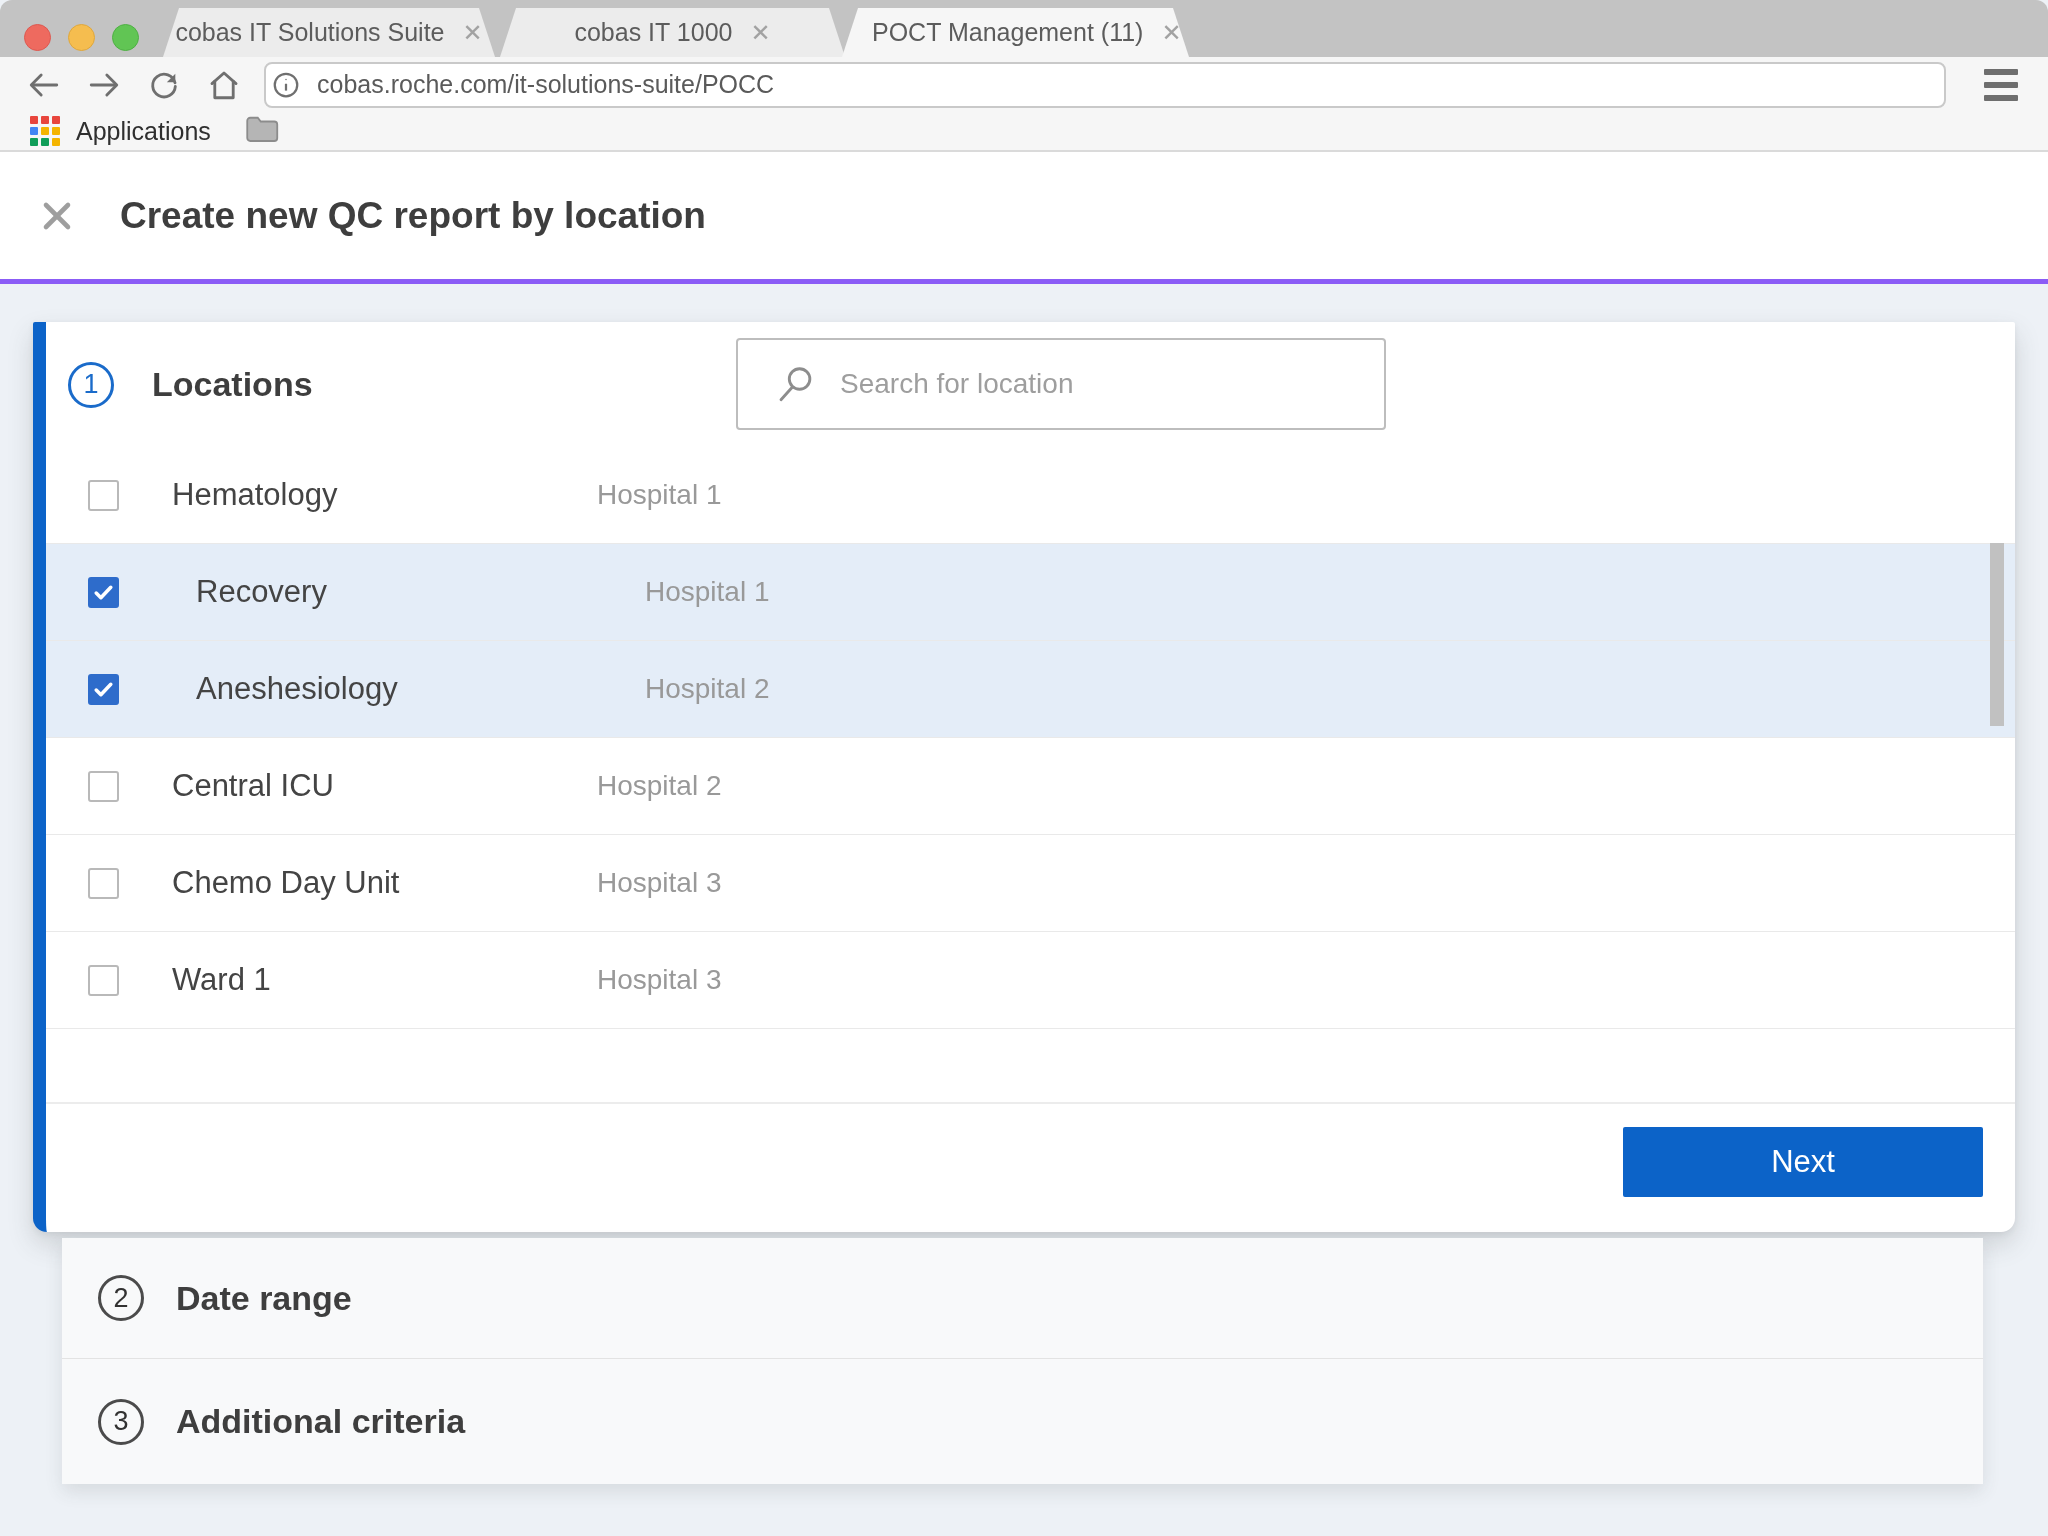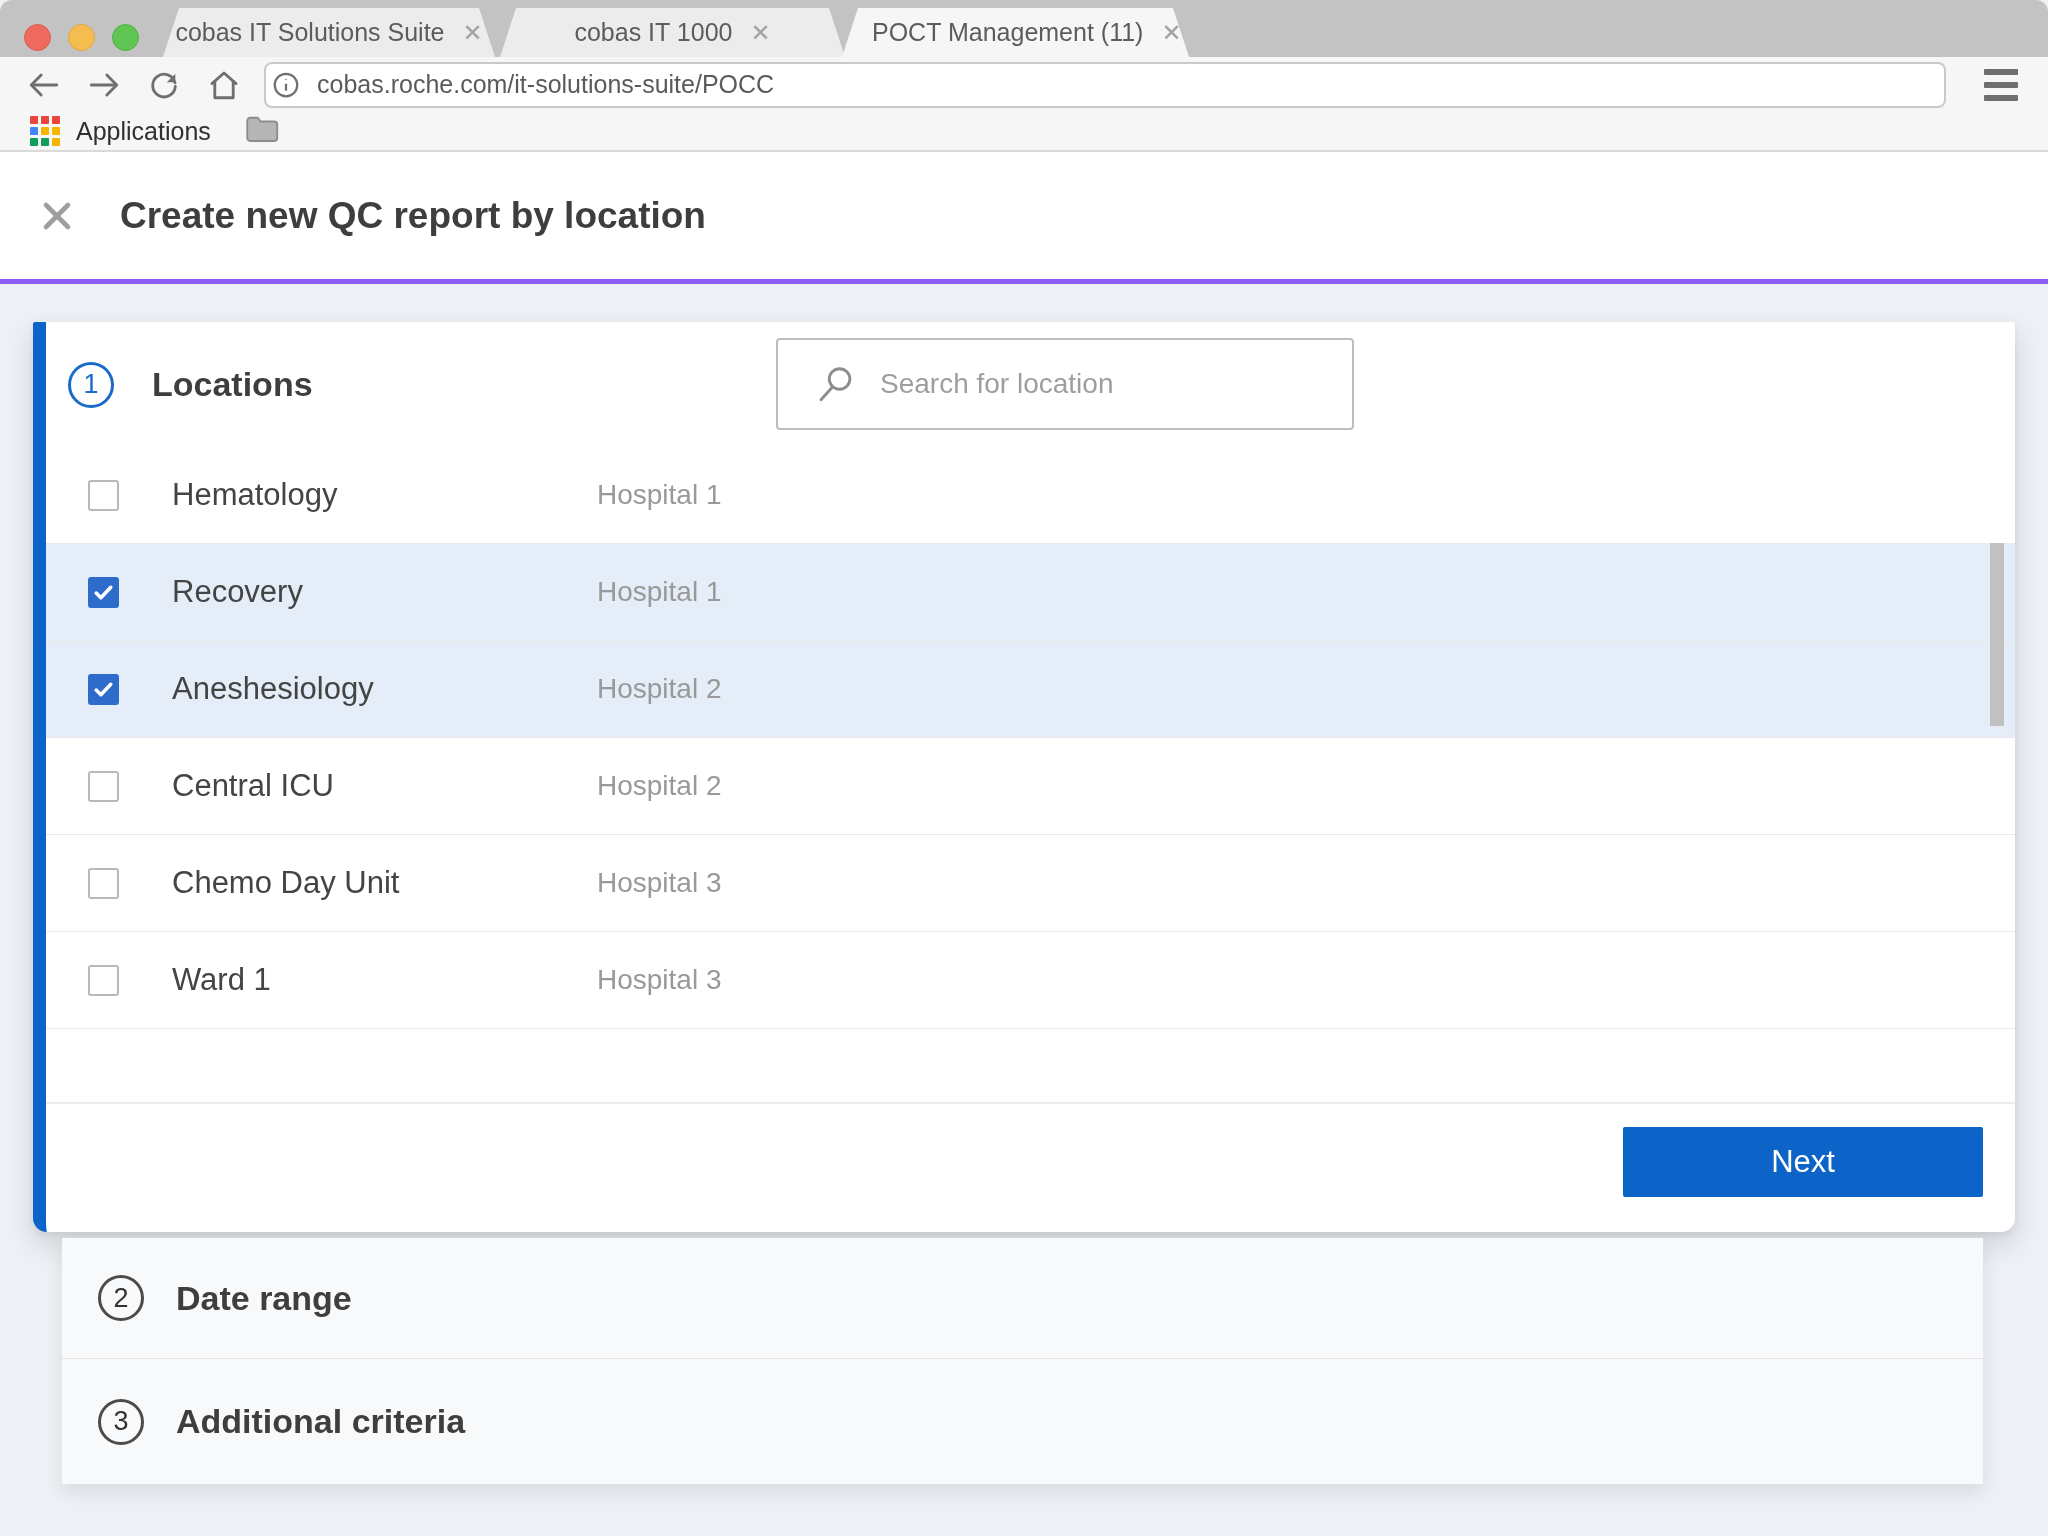--- a/index.html
+++ b/index.html
@@ -54,36 +54,36 @@
   .card { position:absolute; left:33px; top:38px; width:1982px; height:910px;
           background:#fff; border-left:13px solid #0c63c8; border-radius:2px 2px 14px 14px;
           box-shadow:0 12px 26px rgba(60,64,67,.18), 0 2px 6px rgba(60,64,67,.08); }
 
   .card-head { position:relative; height:125px; display:flex; align-items:center; }
   .step-circle { width:46px; height:46px; border-radius:50%; display:flex; align-items:center;
                  justify-content:center; font-size:27px; flex:none; }
   .step-circle.blue { border:3px solid #1a6bca; color:#1a6bca; margin-left:22px; }
   .step-label { font-size:34px; font-weight:bold; color:#3e3e3e; margin-left:38px; }
 
-  .searchbox { position:absolute; left:730px; top:16px; width:578px; height:92px;
+  .searchbox { position:absolute; left:690px; top:16px; width:650px; height:92px;
                border:2px solid #bdbdbd; border-radius:4px; background:#fff;
                display:flex; align-items:center; gap:24px; padding-left:38px; }
   .searchbox svg { width:40px; height:40px; stroke:#8d8d8d; stroke-width:2; fill:none; stroke-linecap:round; flex:none; }
   .searchbox input { border:none; outline:none; background:transparent; flex:1;
                      font-size:28px; color:#4a4a4a; font-family:inherit; }
   .searchbox input::placeholder { color:#9e9e9e; opacity:1; }
 
   .tgrid { display:grid; grid-template-columns:126px 425px 1fr; align-items:center; }
   .thead { height:73px; background:#efefef; font-size:25px; color:#999; }
   .cb { width:31px; height:31px; margin-left:42px; background:#fff; border:2px solid #b9b9b9;
         border-radius:3px; cursor:pointer; display:flex; align-items:center; justify-content:center; }
   .cb.checked { background:#2e6ccb; border-color:#2e6ccb; }
   .cb svg { width:25px; height:25px; }
   .trow { height:97px; border-bottom:1px solid #e9e9e9; cursor:pointer; }
-  .trow.sel { background:#e4edf8; }
+  .trow.sel { background:#e4edf8;gap:24px; }
   .loc  { font-size:31px; color:#444; }
   .site { font-size:28px; color:#999; }
 
   .tfoot { position:absolute; left:0; right:0; bottom:0; height:130px; border-top:2px solid #ececec; }
   .next-btn { position:absolute; right:32px; top:23px; width:360px; height:70px; background:#0c63c8;
               color:#fff; border:none; border-radius:2px; font-size:31px; font-family:inherit; cursor:pointer; }
 
   .scroll-thumb { position:absolute; right:11px; top:221px; width:14px; height:183px;
                   background:#c1c1c1; cursor:grab; }
 

